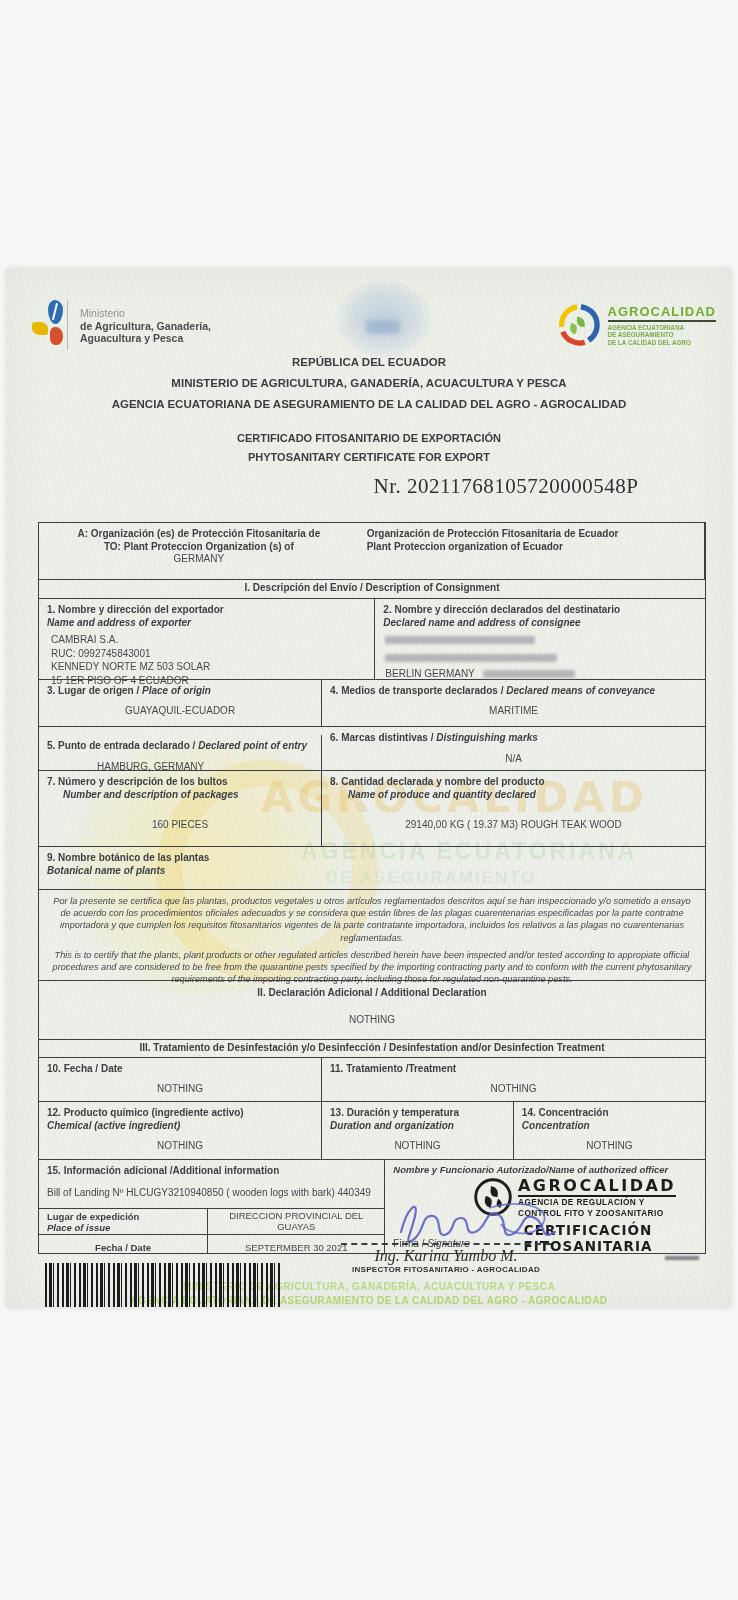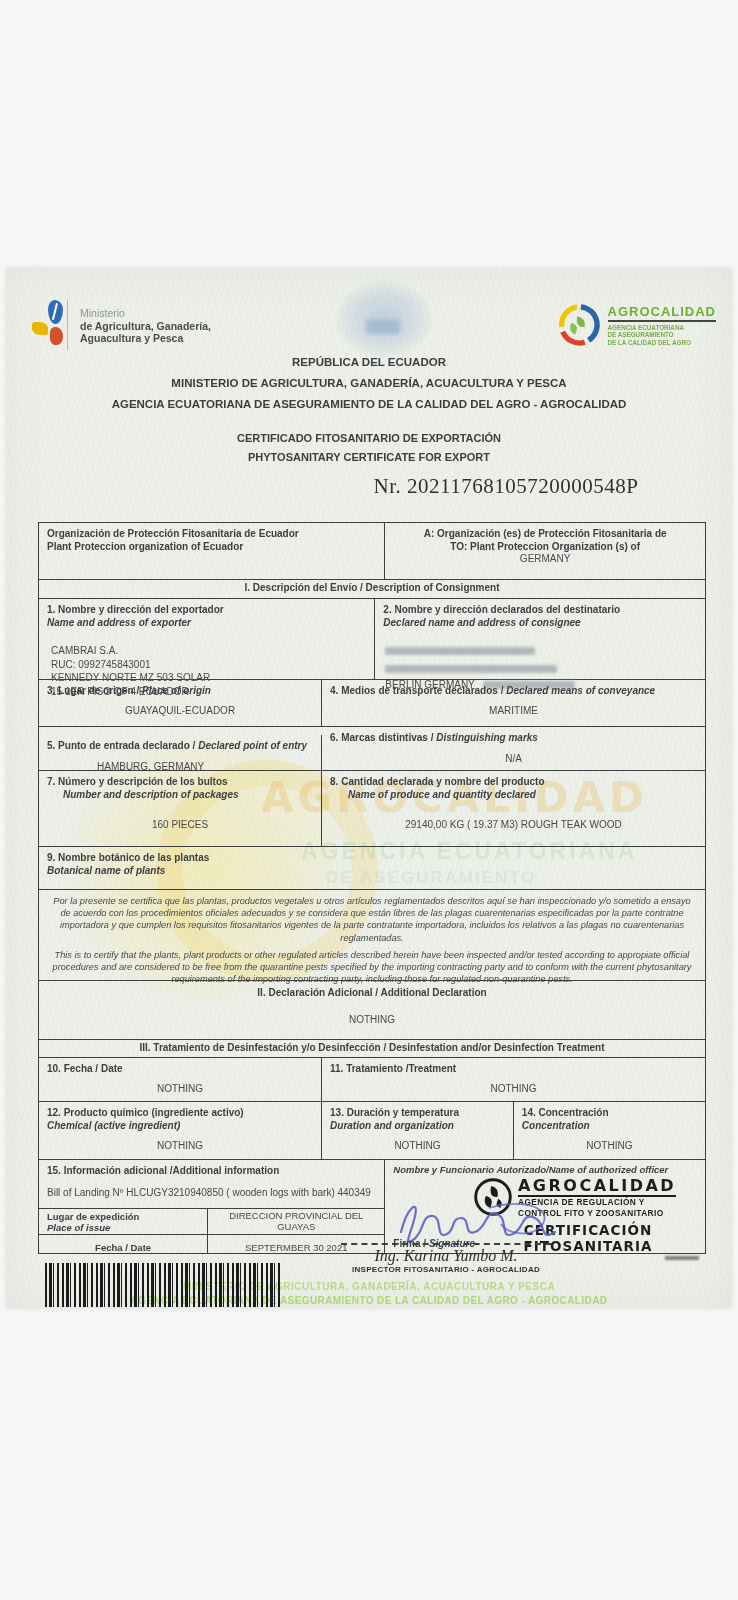--- a/index.html
+++ b/index.html
@@ -48,33 +48,33 @@
   .tr{display:flex;border-bottom:1.4px solid #3c3e40;position:relative;}
   .tr:last-child{border-bottom:none;}
   .td{position:relative;box-sizing:border-box;padding:4px 8px;}
   .td.rb{border-right:1.4px solid #3c3e40;}
   .lab{font-size:10px;font-weight:bold;color:#3c3e42;line-height:13px;}
   .lab .it{font-style:italic;}
   .labi{font-size:10px;font-weight:bold;font-style:italic;color:#3c3e42;line-height:13px;}
   .val{font-size:10px;color:#46484c;}
   .cen{text-align:center;}
   .secbar{width:100%;text-align:center;font-size:10px;font-weight:bold;padding:2px 0;color:#3c3e42;}
-  .addr{font-size:10px;line-height:13.5px;color:#46484c;margin-top:15px;}
+  .addr{font-size:10px;line-height:13.5px;color:#46484c;margin-top:4px;}
   .redact{display:inline-block;background:#a4a9ad;border-radius:2px;filter:blur(1.6px);opacity:0.8;height:8px;vertical-align:middle;}
   .para{font-size:9.2px;font-style:italic;text-align:center;line-height:12.2px;color:#45474b;padding:5px 10px;}
   
   .off-label{font-size:9.5px;font-weight:bold;font-style:italic;line-height:12px;}
   .stampblk{position:absolute;right:2px;top:16px;width:230px;color:#1d1d1d;}
   .stamp-row{display:flex;align-items:center;}
   .stamp-circ{flex:0 0 40px;margin-right:5px;}
   .stamp-title{font-size:16px;font-weight:bold;letter-spacing:2.5px;border-bottom:2.5px solid #1d1d1d;font-family:"DejaVu Sans",sans-serif;}
   .stamp-l{font-size:8.3px;font-weight:bold;letter-spacing:0.4px;line-height:10.5px;}
   .stamp-cert{font-size:13.5px;font-weight:bold;letter-spacing:1px;margin-top:4px;text-align:center;font-family:"DejaVu Sans",sans-serif;}
   .stamp-smudge{width:34px;height:4px;background:#7d7f82;filter:blur(1px);margin:2px 4px 0 auto;}
-  .firma{position:absolute;left:8px;bottom:4px;font-size:10px;font-weight:bold;}
+  .firma{position:absolute;left:8px;bottom:4px;font-size:10px;font-weight:normal;}
   .firma .it{font-style:italic;}
   .sig{position:absolute;left:4px;top:28px;}
   
   .signer{left:300px;top:975px;width:280px;text-align:center;}
   .dash{border-top:2px dashed #3b3d40;width:210px;margin:0 auto 2px auto;}
   .signer-name{font-family:"Liberation Serif",serif;font-style:italic;font-size:16px;color:#2e3033;}
   .signer-title{font-size:8px;font-weight:bold;letter-spacing:0.3px;color:#2e3033;}
   .greens{left:0;right:0;top:1013px;text-align:center;font-weight:bold;}
   .g1{font-size:10px;color:rgba(150,205,70,0.60);letter-spacing:0.5px;}
   .g2{font-size:10px;color:rgba(150,205,70,0.70);letter-spacing:0.4px;margin-top:3px;}
@@ -131,28 +131,28 @@
     <div class="t1">AGENCIA ECUATORIANA DE ASEGURAMIENTO DE LA CALIDAD DEL AGRO - AGROCALIDAD</div>
     <div class="t2" style="margin-top:14px;">CERTIFICADO FITOSANITARIO DE EXPORTACIÓN</div>
     <div class="t2" style="margin-top:0;">PHYTOSANITARY CERTIFICATE FOR EXPORT</div>
   </div>
 
   <div class="abs nr">Nr. 20211768105720000548P</div>
 
   <div class="abs tbl">
 
     <div class="tr" style="height:56px;">
-      <div class="td rb" style="width:52%;">
-        <div class="lab">Organización de Protección Fitosanitaria de Ecuador</div>
-        <div class="lab">Plant Proteccion organization of Ecuador</div>
-      </div>
       <div class="td cen" style="width:48%;">
         <div class="lab">A: Organización (es)  de Protección Fitosanitaria de</div>
         <div class="lab">TO: Plant Proteccion Organization (s) of</div>
         <div class="val">GERMANY</div>
+      </div>
+      <div class="td rb" style="width:52%;">
+        <div class="lab">Organización de Protección Fitosanitaria de Ecuador</div>
+        <div class="lab">Plant Proteccion organization of Ecuador</div>
       </div>
     </div>
 
     <div class="tr" style="height:18px;">
       <div class="secbar">I. Descripción del Envío / Description of Consignment</div>
     </div>
 
     <div class="tr" style="height:80px;">
       <div class="td rb" style="width:50.5%;">
         <div class="lab">1. Nombre y dirección del exportador</div>

